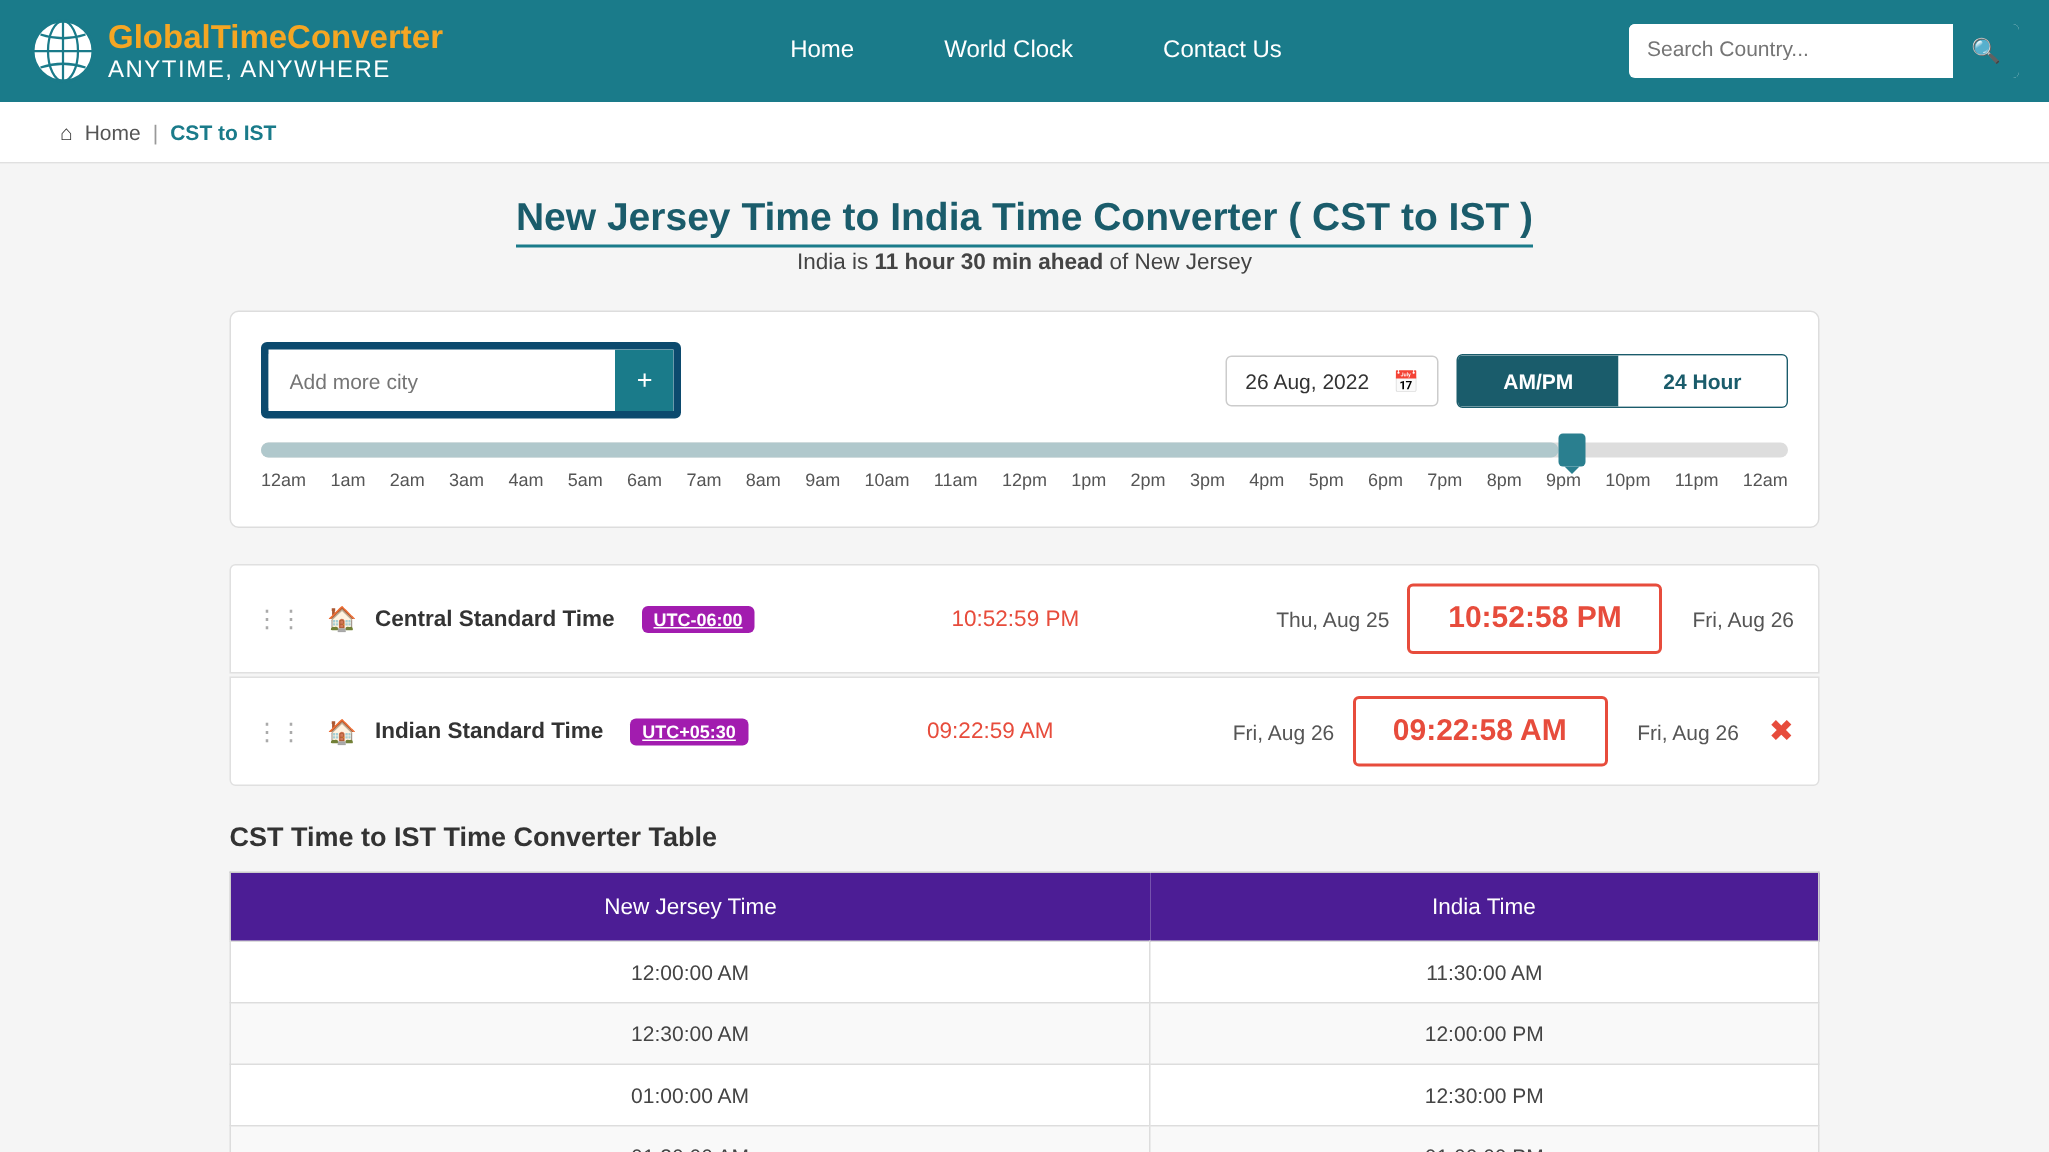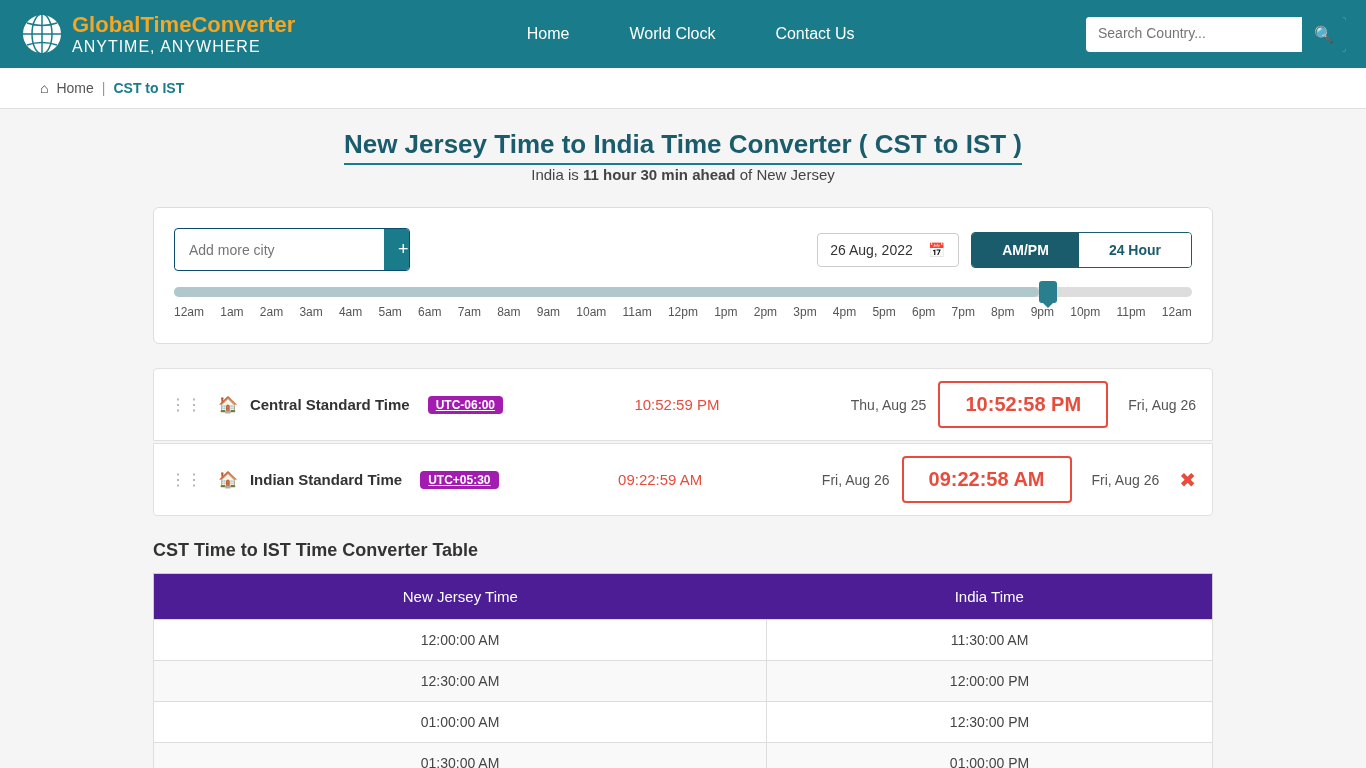--- a/index.html
+++ b/index.html
@@ -115,24 +115,24 @@
     }
     .converter-top {
       display: flex;
       align-items: center;
       justify-content: space-between;
       margin-bottom: 16px;
     }
     .add-city-input {
       display: flex;
       align-items: center;
-      border: 1px solid #0c4a6e;
+      border: 5px solid #0c4a6e;
       border-radius: 4px;
       overflow: hidden;
-      width: 236px;
+      width: 280px;
     }
     .add-city-input input {
       border: none;
       outline: none;
       padding: 10px 14px;
       font-size: 14px;
       flex: 1;
       color: #888;
     }
     .add-city-input button {

